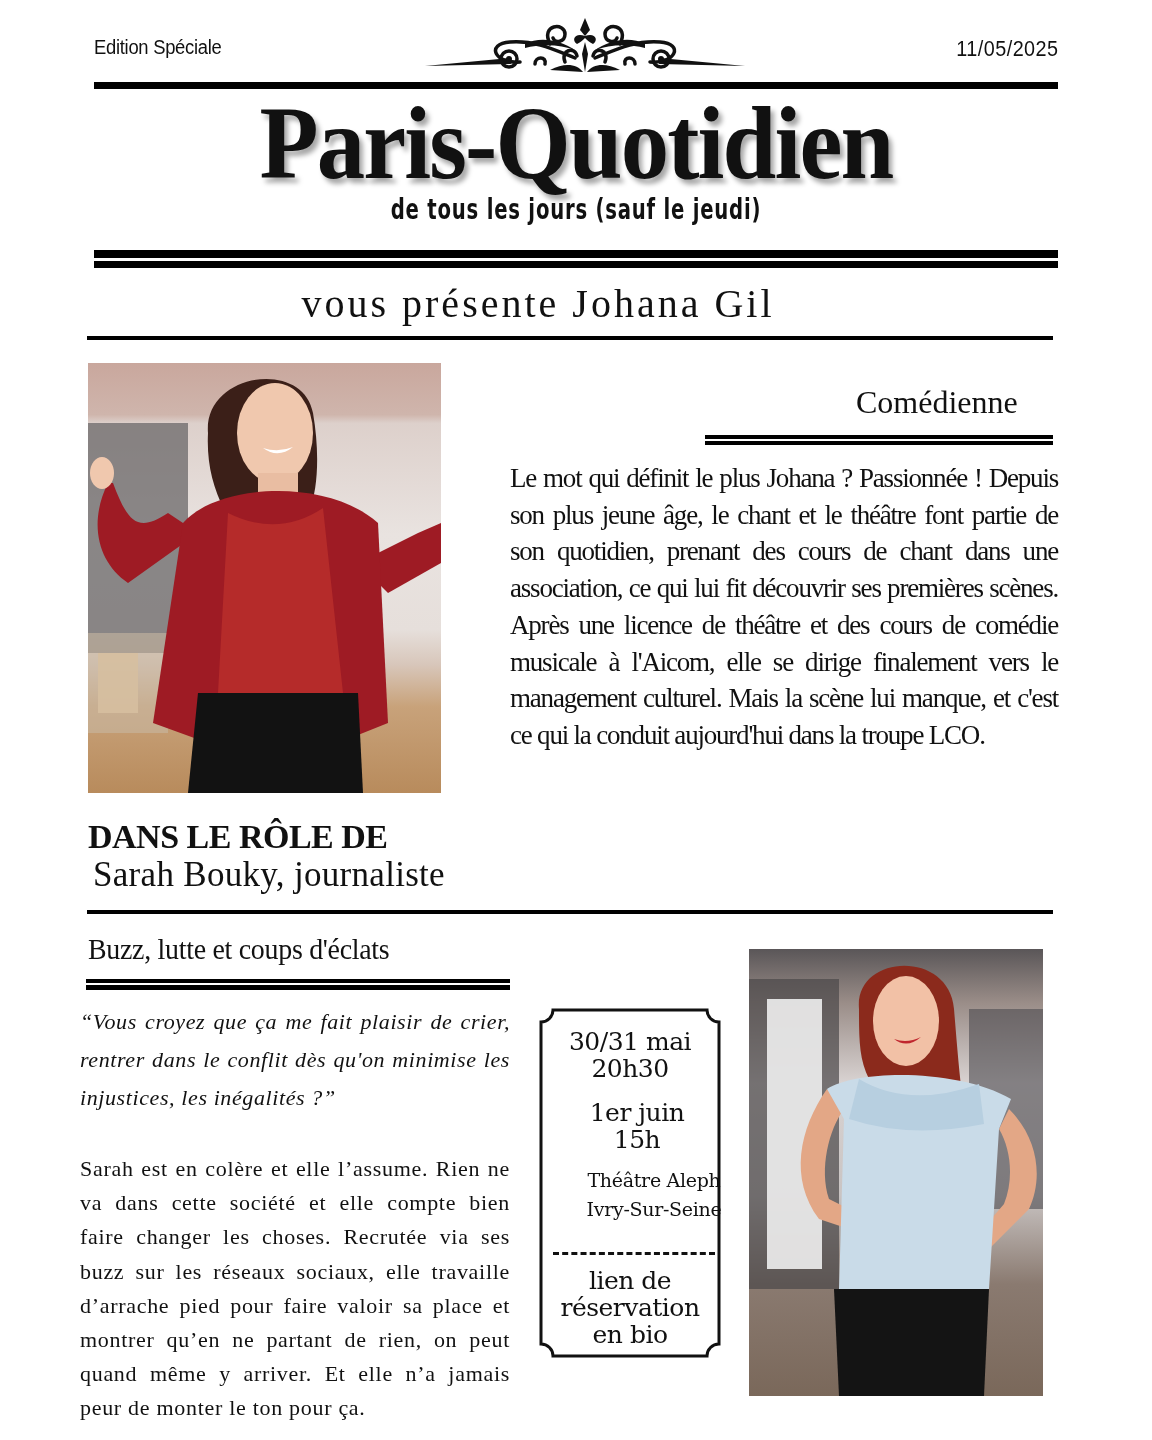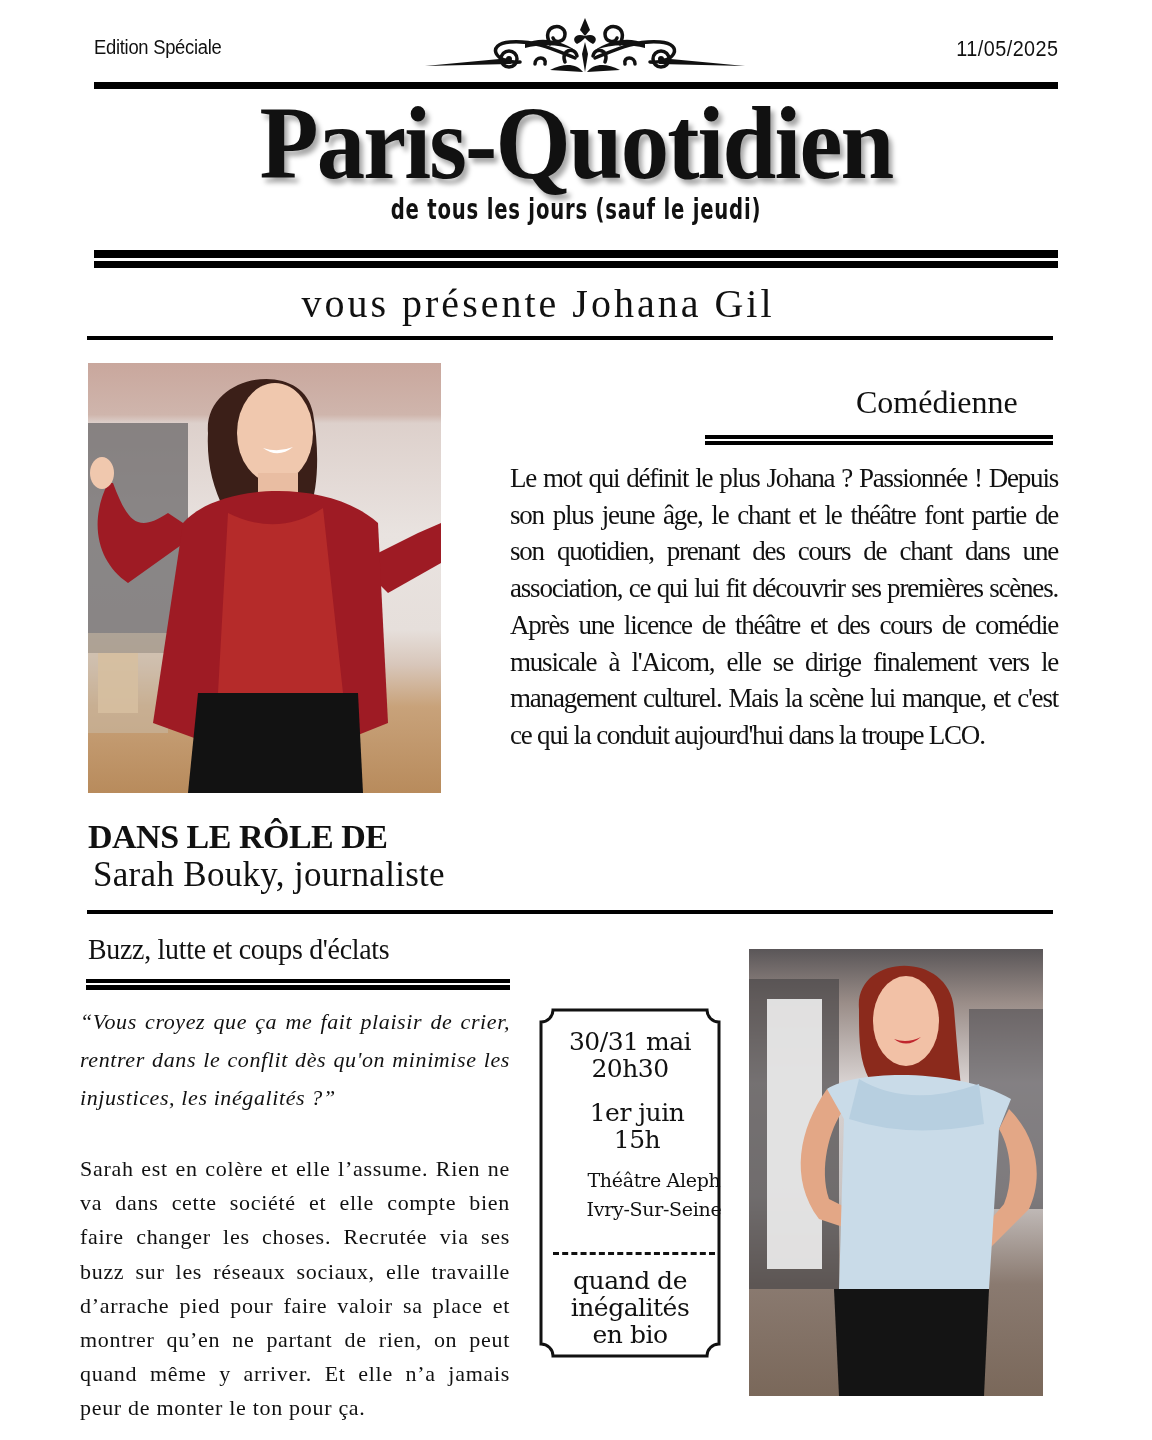--- a/index.html
+++ b/index.html
@@ -159,22 +159,22 @@
     <div class="t-date2 t-big">
       <div>1er juin</div>
       <div>15h</div>
     </div>
     <div class="t-venue">
       <div>Théâtre Aleph</div>
       <div>Ivry-Sur-Seine</div>
     </div>
     <div class="t-dash"></div>
     <div class="t-link">
-      <div>quand de</div>
-      <div>inégalités</div>
+      <div>lien de</div>
+      <div>réservation</div>
       <div>en bio</div>
     </div>
   </div>
 </div>
 
 <div class="photo photo2" title="Johana Gil en haut bleu clair, main sur la hanche, souriante">
   <svg width="294" height="447" viewBox="0 0 294 447">
     <rect x="0" y="30" width="90" height="310" fill="#4a4748" opacity="0.7"></rect>
     <rect x="18" y="50" width="55" height="270" fill="#eeeeee" opacity="0.9"></rect>
     <rect x="220" y="60" width="74" height="200" fill="#4b4a4e" opacity="0.6"></rect>

